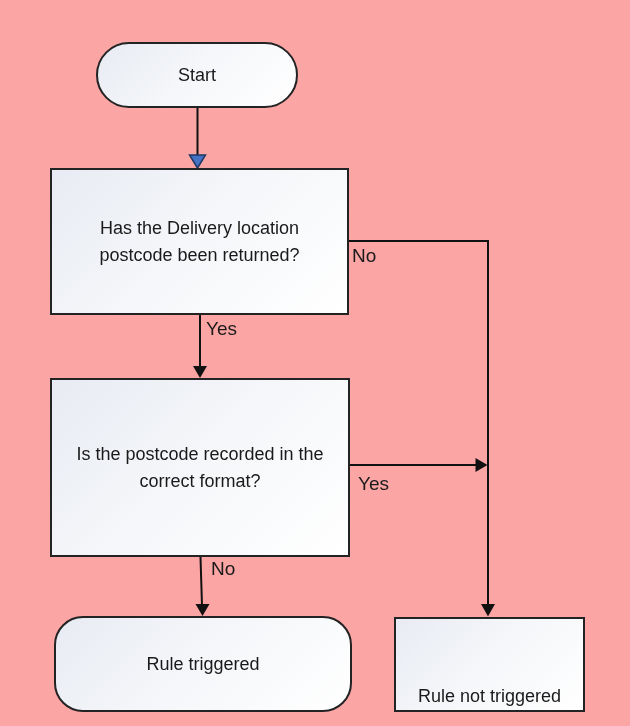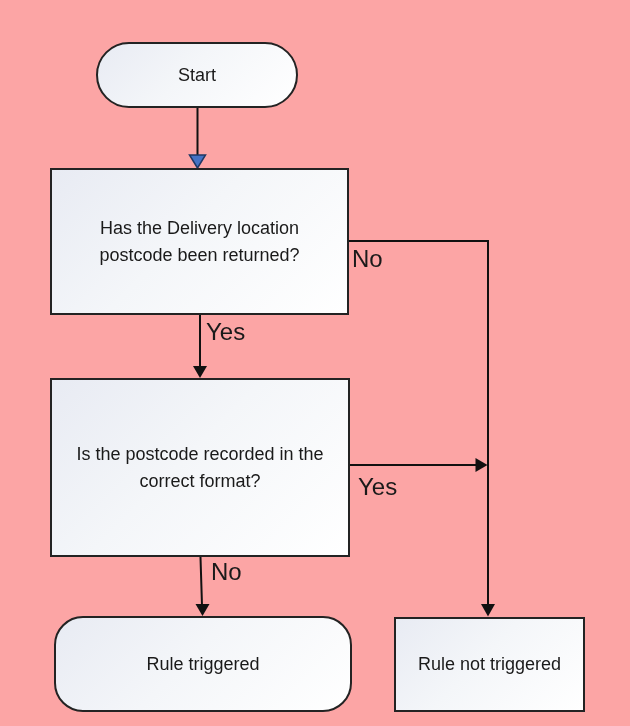--- a/index.html
+++ b/index.html
@@ -47,21 +47,21 @@
     line-height: 1.5;
     color: #1a1a1a;
   }
   .terminator {
     border-radius: 33px;
   }
   .node-decision1 { padding: 16px 40px; }
   .node-decision2 { padding: 0 13px; }
   .edge-label {
     position: absolute;
-    font-size: 24px;
+    font-size: 19px;
     color: #1a1a1a;
     white-space: nowrap;
   }
 </style>
 </head>
 <body>
 
 <div class="canvas">
 
   <svg class="edges" width="630" height="726" viewBox="0 0 630 726">
@@ -101,21 +101,21 @@
   </div>
 
   <div class="node node-decision2" style="left:50px; top:378px; width:300px; height:179px;">
     <span>Is the postcode recorded in the correct format?</span>
   </div>
 
   <div class="node" style="left:54px; top:616px; width:298px; height:96px;border-radius:29px;">
     <span>Rule triggered</span>
   </div>
 
-  <div class="node" style="left:394px; top:617px; width:191px; height:95px;">
+  <div class="node" style="left:394px; top:617px; width:191px; height:95px;align-items:flex-end;">
     <span>Rule not triggered</span>
   </div>
 
   <div class="edge-label" style="left:352px; top:245px;">No</div>
 
   <div class="edge-label" style="left:206px; top:318px;">Yes</div>
 
   <div class="edge-label" style="left:358px; top:473px;">Yes</div>
 
   <div class="edge-label" style="left:211px; top:558px;">No</div>

